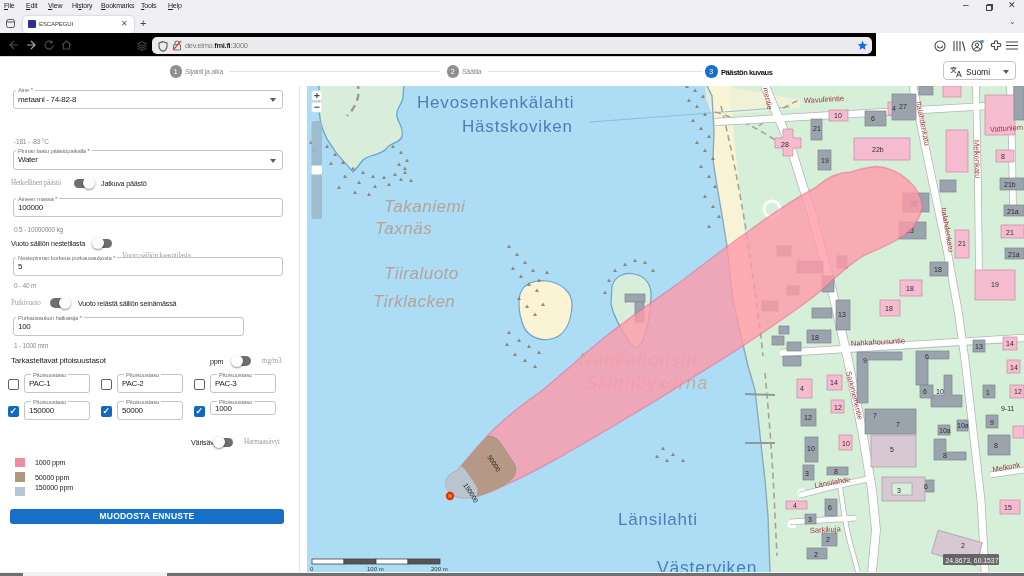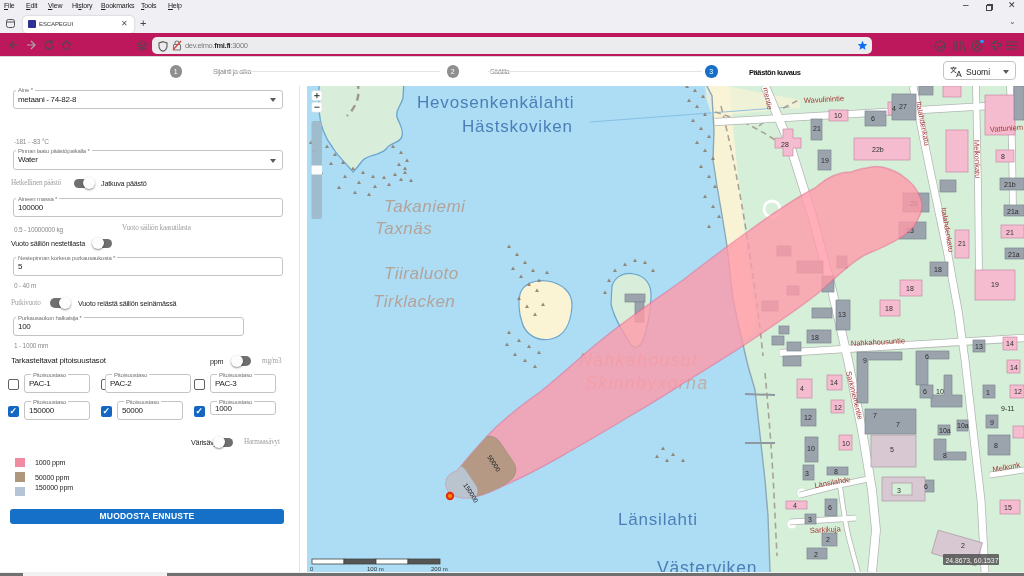--- a/index.html
+++ b/index.html
@@ -4,26 +4,26 @@
 <style>
   * { margin:0; padding:0; box-sizing:border-box; }
   html,body { width:1024px; height:576px; overflow:hidden; font-family:"Liberation Sans", sans-serif; }
   body { position:relative; background:#fff; }
   .abs { position:absolute; }
   
   #menubar { left:0; top:0; width:1024px; height:14px; background:#f0eff3; font-size:7px; letter-spacing:-0.2px; color:#1b1b1b; }
   #menubar span { position:absolute; top:2px; }
   #tabbar { left:0; top:14px; width:1024px; height:19px; background:#f0eff3; }
   #tab { left:23px; top:1.5px; width:111px; height:17px; background:#fff; border-radius:4px; box-shadow:0 0 2px rgba(0,0,0,.25); }
-  #navbar { left:0; top:33px; width:1024px; height:24px; background:#be185d; border-bottom:1px solid #d8d7db; }
+  #navbar { left:0; top:33px; width:876px; height:24px; background:#000000; border-bottom:1px solid #d8d7db; }
   #urlbar { left:152px; top:4px; width:720px; height:17px; background:#ececee; border-radius:5px; }
   
   #app { left:0; top:58px; width:1024px; height:514px; background:#fff; }
   .stepcirc { position:absolute; width:12.5px; height:12.5px; border-radius:50%; color:#fff; font-size:7px; display:flex; align-items:center; justify-content:center; }
-  .steplab { position:absolute; font-size:7px; letter-spacing:-0.3px;margin-left:28px; }
+  .steplab { position:absolute; font-size:7px; letter-spacing:-0.3px; }
   .connector { position:absolute; height:1px; background:#e4e4e4; top:13.2px; }
   
   .field { position:absolute; border:1px solid #c4c4c4; border-radius:3px; background:#fff; }
   .field .lbl { position:absolute; top:-3.5px; left:2px; font-size:6px; letter-spacing:-0.2px; line-height:6.5px; color:#757575; background:#fff; padding:0 2px; white-space:nowrap; }
   .field .val { position:absolute; left:4px; top:0; height:100%; display:flex; align-items:center; font-size:8px; letter-spacing:-0.3px; color:#1c1c1c; white-space:nowrap; }
   .caret { position:absolute; width:0; height:0; border-left:3.5px solid transparent; border-right:3.5px solid transparent; border-top:4px solid #5a5a5a; }
   .helper { position:absolute; font-size:6.5px; letter-spacing:-0.2px; color:#8a8a8a; }
   .tlab-on { position:absolute; font-size:7.2px; letter-spacing:-0.2px; color:#1c1c1c; }
   .tlab-off { position:absolute; font-size:7.2px; letter-spacing:-0.2px; color:#9f9f9f;font-family:Liberation Serif, serif; }
   .switch { position:absolute; width:19px; height:9.5px; border-radius:5px; background:#6f6f6f; }
@@ -157,21 +157,21 @@
   <div class="tlab-on" style="left:101px;top:121px">Jatkuva päästö</div>
   <div class="field" style="left:13px;top:140px;width:270px;height:19px">
     <span class="lbl">Aineen massa *</span>
       <span class="val">100000</span>
   </div>
   <div class="helper" style="left:14px;top:168px">0.5 - 10000000 kg</div>
   <div class="tlab-on" style="left:11px;top:181px">Vuoto säiliön nestetilasta</div>
   <div class="switch sw-off" style="left:93px;top:180.5px">
       <div class="thumb"></div>
     </div>
-  <div class="tlab-off" style="left:122px;top:166px">Vuoto säiliön kaasutilasta</div>
+  <div class="tlab-off" style="left:122px;top:194px">Vuoto säiliön kaasutilasta</div>
   <div class="field" style="left:13px;top:199px;width:270px;height:19px">
     <span class="lbl">Nestepinnan korkeus purkausaukosta *</span>
       <span class="val">5</span>
   </div>
   <div class="helper" style="left:14px;top:224px">0 - 40 m</div>
   <div class="tlab-off" style="left:11px;top:240.5px">Putkivuoto</div>
   <div class="switch sw-on" style="left:50px;top:240px">
       <div class="thumb"></div>
     </div>
   <div class="tlab-on" style="left:78px;top:240.5px">Vuoto reiästä säiliön seinämässä</div>
@@ -186,21 +186,21 @@
       <div class="thumb"></div>
     </div>
   <div class="tlab-off" style="left:262px;top:299px">mg/m3</div>
 
   <div class="cb" style="left:8px;top:321px"></div>
   <div class="field" style="left:24px;top:316px;width:66px;height:19px">
       <span class="lbl" style="left:6px">Pitoisuustaso</span>
       <span class="val">PAC-1</span>
     </div>
   <div class="cb" style="left:101px;top:321px"></div>
-  <div class="field" style="left:105px;top:316px;width:86px;height:19px">
+  <div class="field" style="left:117px;top:316px;width:66px;height:19px">
       <span class="lbl" style="left:6px">Pitoisuustaso</span>
       <span class="val">PAC-2</span>
     </div>
   <div class="cb" style="left:194px;top:321px"></div>
   <div class="field" style="left:210px;top:316px;width:66px;height:19px">
       <span class="lbl" style="left:6px">Pitoisuustaso</span>
       <span class="val">PAC-3</span>
     </div>
   <div class="cb-on" style="left:8px;top:348px">✓</div>
   <div class="field" style="left:24px;top:343px;width:66px;height:19px">

